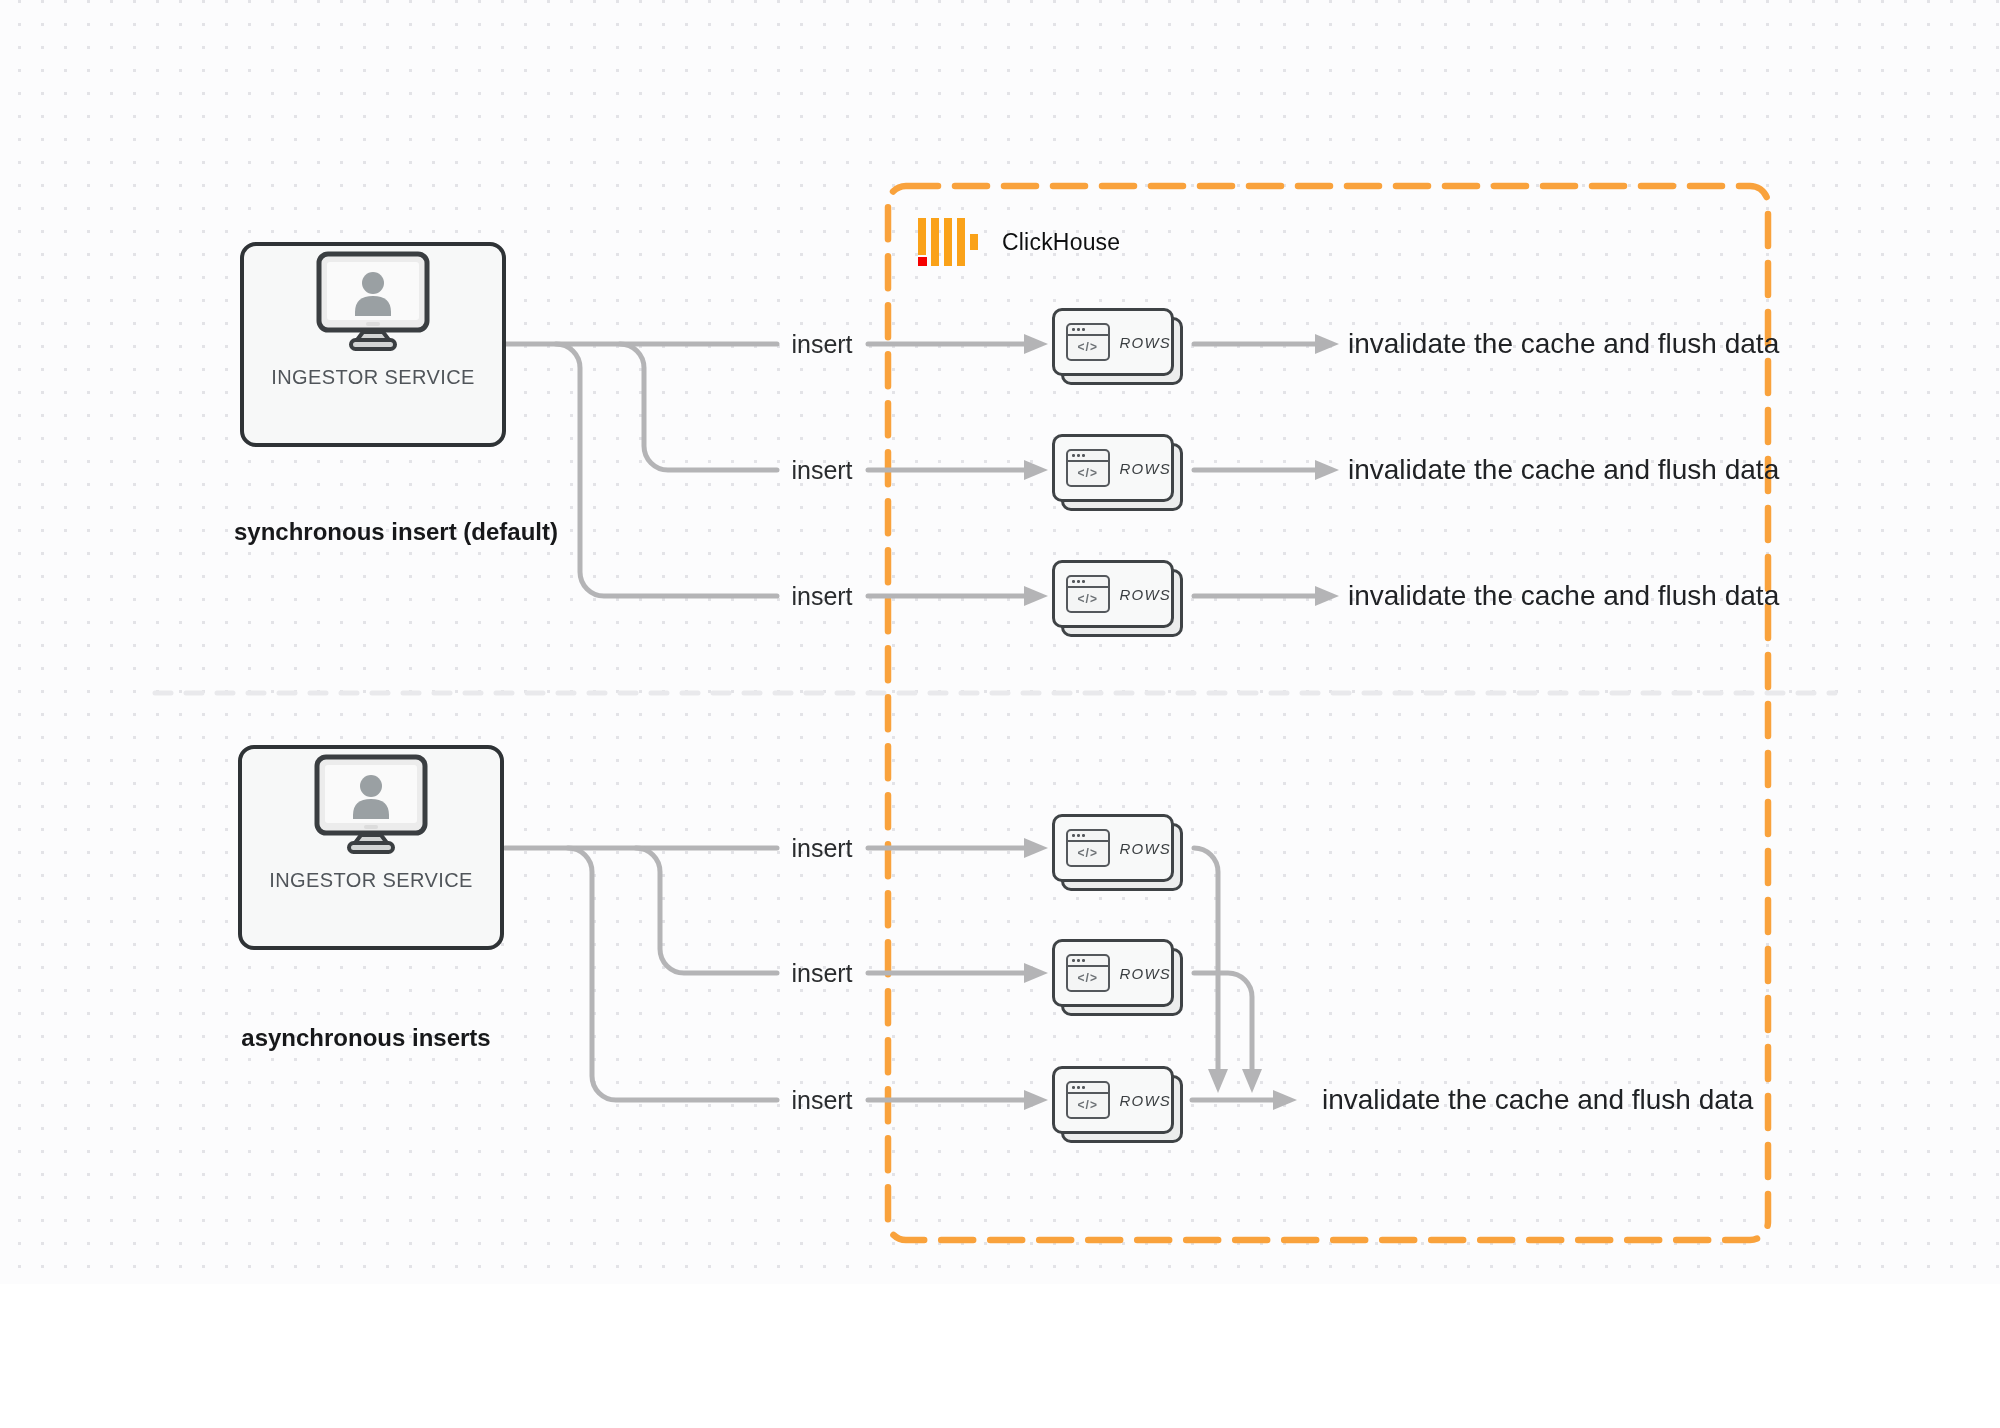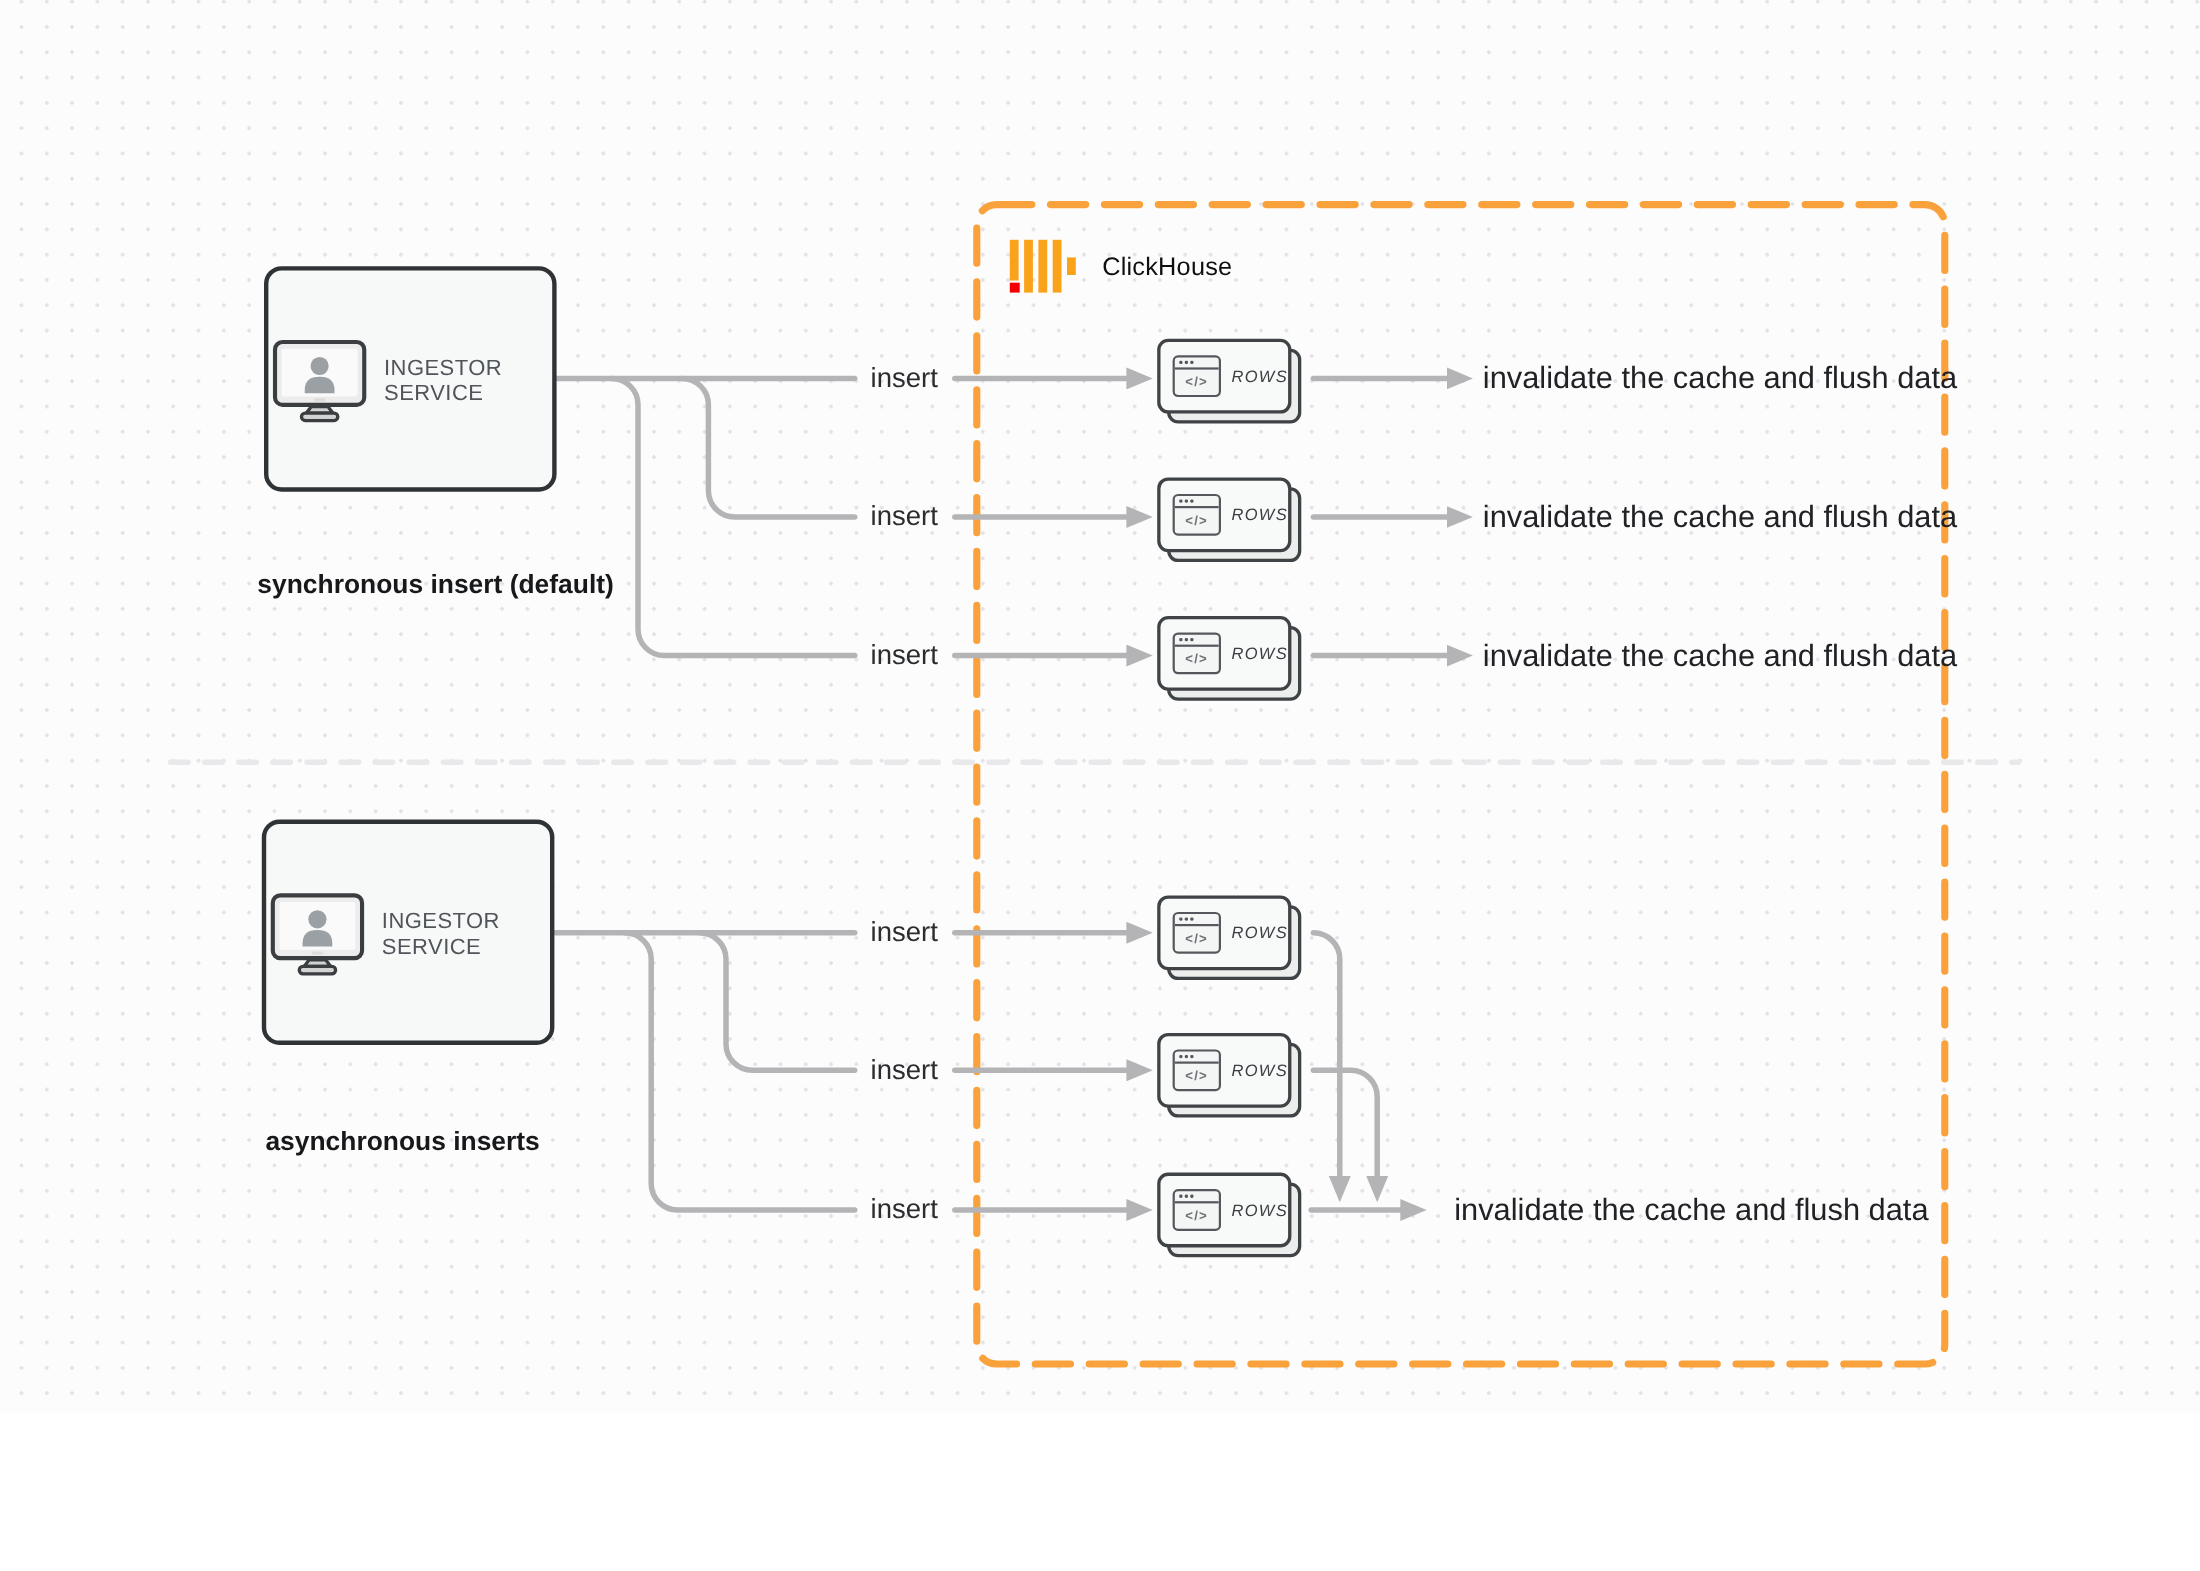--- a/index.html
+++ b/index.html
@@ -25,21 +25,21 @@
   .ch-bars .b3 { left:26px; }
   .ch-bars .b4 { left:39px; }
   .ch-bars .b5 { left:52px; top:16px; height:16px; }
   .ch-bars .red { position:absolute; left:0; top:39px; width:9px; height:9px; background:#F50000; }
   .ch-name { font-size:23px; font-weight:500; color:#0e0f10; letter-spacing:0.2px; }
 
   
   .ingestor {
     position:absolute; width:266px; height:205px;
     background:#f7f8f8; border:4px solid #2f3336; border-radius:16px;
-    display:flex; align-items:center; justify-content:center; gap:12px;
+    display:flex; flex-direction:column; align-items:center; gap:12px;
     padding-top:4px;
   }
   .ingestor .svc-label { font-size:20px; color:#50555a; letter-spacing:0.4px; }
 
   
   .caption { position:absolute; transform:translateX(-50%); font-size:24px; font-weight:700; color:#17181a; white-space:nowrap; }
 
   
   .insert-label { position:absolute; transform:translate(-50%,-50%); font-size:25px; color:#2a2c2e; white-space:nowrap; }
 

